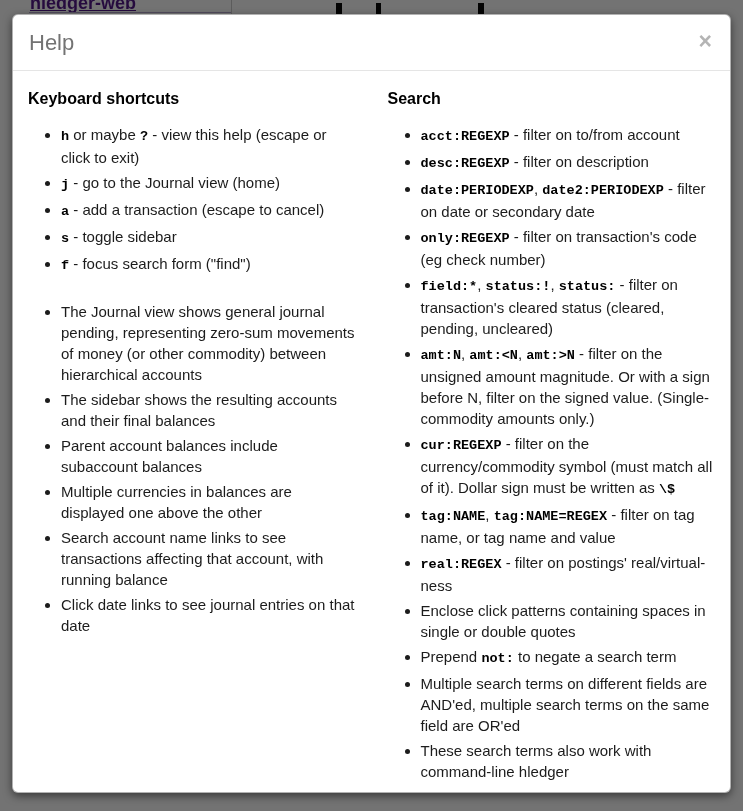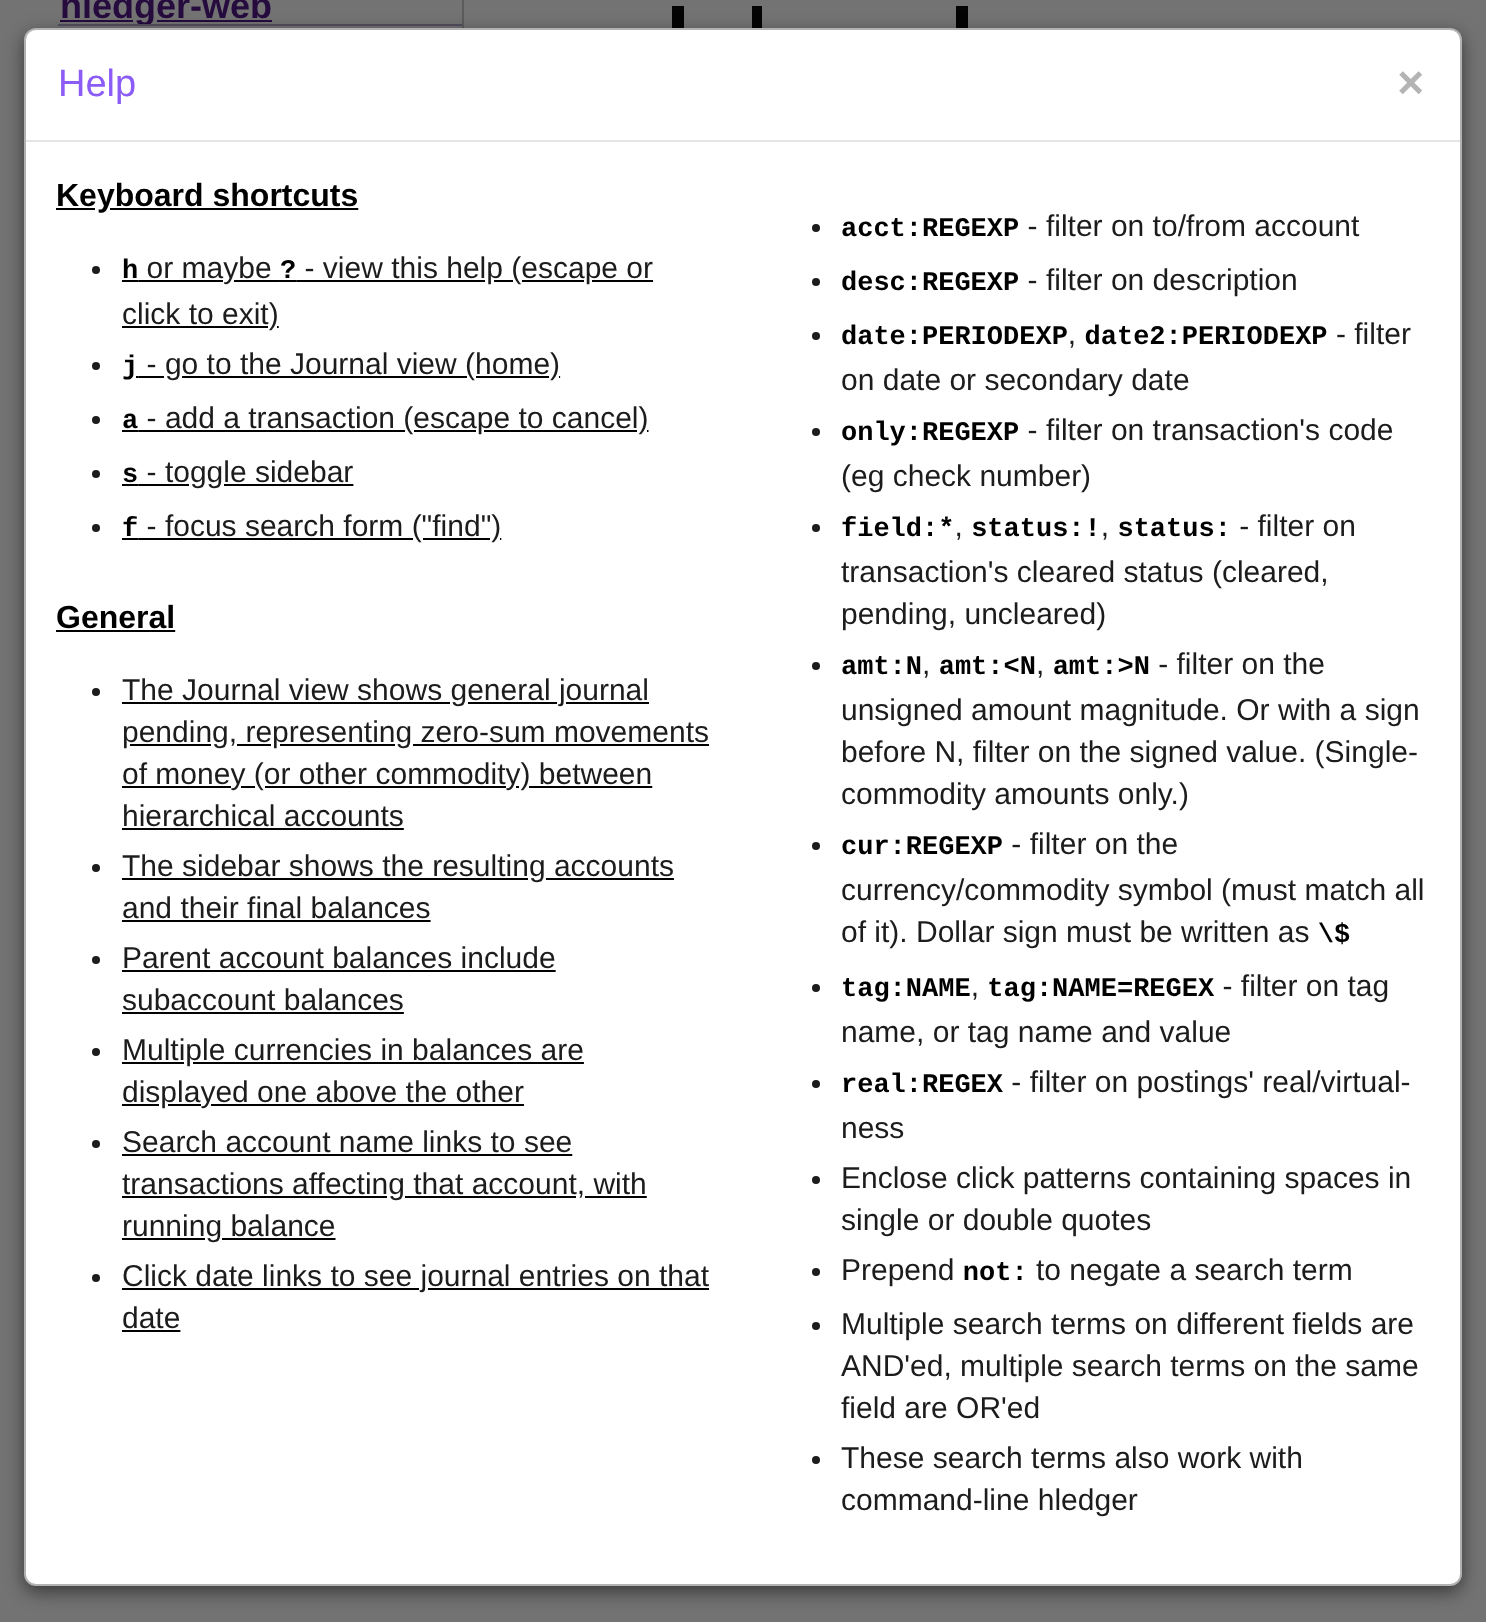--- a/index.html
+++ b/index.html
@@ -25,29 +25,29 @@
   .backdrop{position:absolute;inset:0;background:rgba(0,0,0,0.55);z-index:5;}
   
   .modal{
     position:absolute;left:12px;top:14px;width:719px;height:779px;
     box-sizing:border-box;background:#fff;
     border:1px solid rgba(0,0,0,0.3);border-radius:6px;
     box-shadow:0 3px 9px rgba(0,0,0,0.5);
     z-index:10;overflow:hidden;
   }
   .modal-header{padding:12px 16px 11px;border-bottom:1px solid #e5e5e5;}
-  .modal-title{margin:0;font-size:19px;font-weight:400;color:#8b5cf6;line-height:32px;}
+  .modal-title{margin:0;font-size:22px;font-weight:400;color:#737373;line-height:32px;}
   .close-button{
     float:right;background:none;border:none;padding:0;margin:4px 2px 0 0;
     font-size:23px;font-weight:700;line-height:20px;color:#b4b4b4;
     font-family:"Liberation Sans", sans-serif;cursor:pointer;
   }
   .modal-body{padding:16px 15px;display:flex;}
   .col{width:50%;box-sizing:border-box;}
-  .col-left{padding-right:16px;text-decoration:underline;}
+  .col-left{padding-right:16px;}
   .col-right{padding-left:16px;}
   .section-heading{margin:3px 0 0;font-size:16px;font-weight:700;color:#000;line-height:18px;}
   .help-list{margin:16px 0 25px;padding-left:33px;}
   .help-list li{
     font-size:15px;line-height:21px;color:#1c1c1c;margin-bottom:4px;
   }
   .help-list code{
     font-family:"Liberation Mono", monospace;font-weight:700;
     font-size:13.5px;color:#000;background:none;
   }
@@ -74,31 +74,31 @@
   <div class="modal-body">
     <div class="col col-left">
       <h2 class="section-heading">Keyboard shortcuts</h2>
       <ul class="help-list">
           <li><code>h</code> or maybe <code>?</code> - view this help (escape or click to exit)</li>
           <li><code>j</code> - go to the Journal view (home)</li>
           <li><code>a</code> - add a transaction (escape to cancel)</li>
           <li><code>s</code> - toggle sidebar</li>
           <li><code>f</code> - focus search form ("find")</li>
         </ul>
-      <h2 class="section-heading">General</h2>
       <ul class="help-list">
           <li>The Journal view shows general journal pending, representing zero-sum movements of money (or other commodity) between hierarchical accounts</li>
           <li>The sidebar shows the resulting accounts and their final balances</li>
           <li>Parent account balances include subaccount balances</li>
           <li>Multiple currencies in balances are displayed one above the other</li>
           <li>Search account name links to see transactions affecting that account, with running balance</li>
           <li>Click date links to see journal entries on that date</li>
         </ul>
     </div>
     <div class="col col-right">
+      <h2 class="section-heading">Search</h2>
       <ul class="help-list">
           <li><code>acct:REGEXP</code> - filter on to/from account</li>
           <li><code>desc:REGEXP</code> - filter on description</li>
           <li><code>date:PERIODEXP</code>, <code>date2:PERIODEXP</code> - filter on date or secondary date</li>
           <li><code>only:REGEXP</code> - filter on transaction's code (eg check number)</li>
           <li><code>field:*</code>, <code>status:!</code>, <code>status:</code> - filter on transaction's cleared status (cleared, pending, uncleared)</li>
           <li><code>amt:N</code>, <code>amt:&lt;N</code>, <code>amt:&gt;N</code> - filter on the unsigned amount magnitude. Or with a sign before N, filter on the signed value. (Single-commodity amounts only.)</li>
           <li><code>cur:REGEXP</code> - filter on the currency/commodity symbol (must match all of it). Dollar sign must be written as <code>\$</code></li>
           <li><code>tag:NAME</code>, <code>tag:NAME=REGEX</code> - filter on tag name, or tag name and value</li>
           <li><code>real:REGEX</code> - filter on postings' real/virtual-ness</li>

